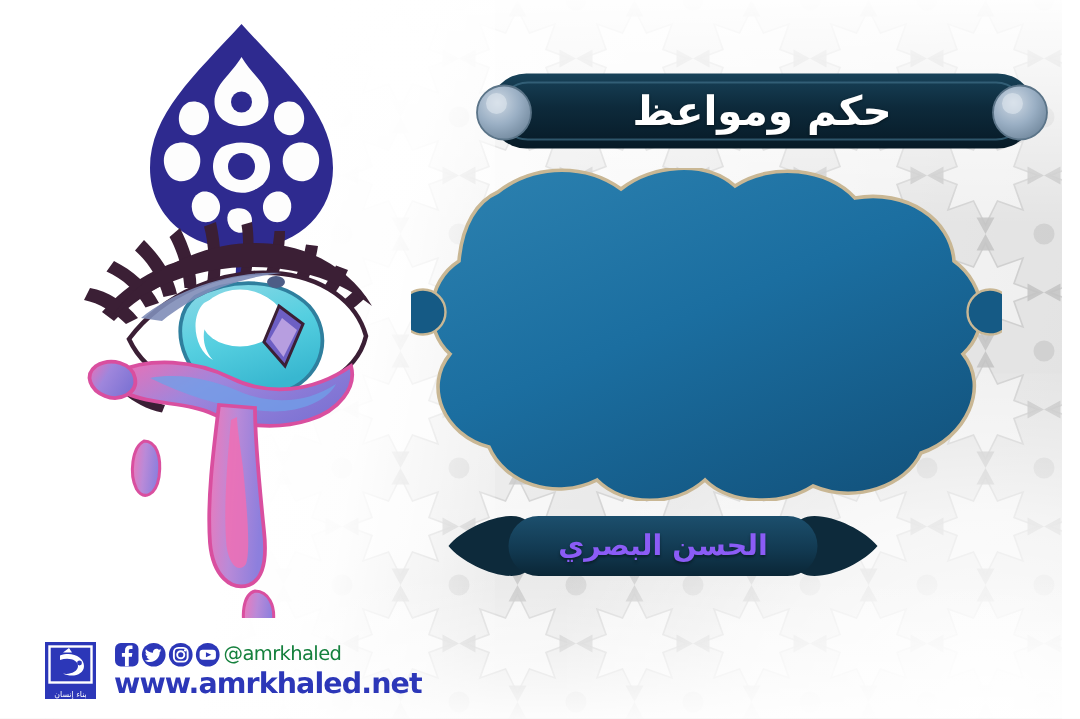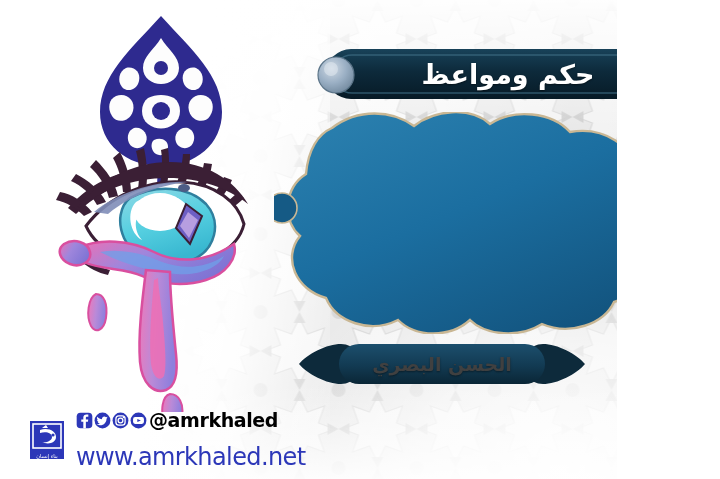--- a/index.html
+++ b/index.html
@@ -4,21 +4,21 @@
 <title>حكم ومواعظ</title>
 <style>
   html, body {
     margin: 0;
     padding: 0;
     background: #ffffff;
   }
 
   #canvas {
     position: relative;
-    width: 617px;
+    width: 708px;
     height: 479px;
     overflow: hidden;
     font-family: "DejaVu Sans", sans-serif;
     background: #f2f2f2;
   }
 
   
   .bg-base {
     position: absolute;
     inset: 0;
@@ -139,21 +139,21 @@
   .attrib-ribbon svg { width: 100%; height: 100%; display: block; }
   .attrib-text {
     position: absolute;
     left: 297px;
     top: 342px;
     width: 290px;
     height: 44px;
     display: flex;
     align-items: center;
     justify-content: center;
-    color: #404040;
+    color: #8b5cf6;
     font-size: 19px;
     font-weight: bold;
     direction: rtl;
     text-shadow: 0 1px 2px rgba(0,0,0,0.4);
     pointer-events: none;
   }
 
   
   .footer {
     position: absolute;
@@ -184,32 +184,32 @@
     gap: 2px;
   }
   .social-icons {
     display: flex;
     align-items: center;
     gap: 1px;
   }
   .social-icons svg { display: block; }
 
   .handle-text {
-    color: #000000;
+    color: #15803d;
+    font-size: 13px;
+    font-weight: normal;
+    letter-spacing: -0.4px;
+    font-family: "DejaVu Sans", sans-serif;
+  }
+  .site-text {
+    color: #2c37b8;
     font-size: 19px;
     font-weight: bold;
-    letter-spacing: -0.4px;
-    font-family: "DejaVu Sans", sans-serif;
-  }
-  .site-text {
-    color: #2c37b8;
-    font-size: 24px;
-    font-weight: normal;
     letter-spacing: -0.6px;
-    margin-top: 15px;
+    margin-top: 2px;
     font-family: "DejaVu Sans", sans-serif;
   }
 </style>
 </head>
 <body>
 
 <div id="canvas">
 
   <div class="bg-base"></div>
 

